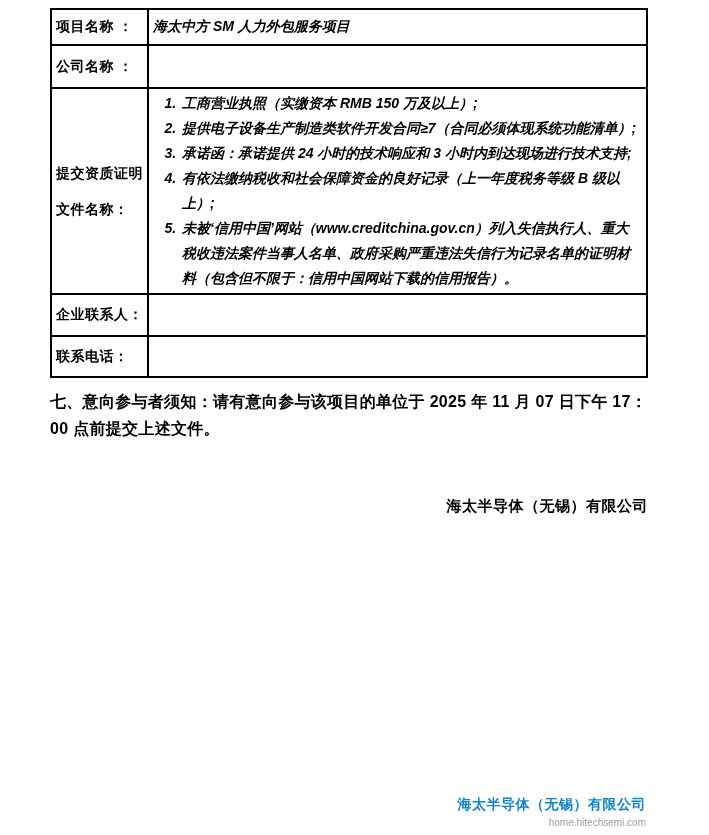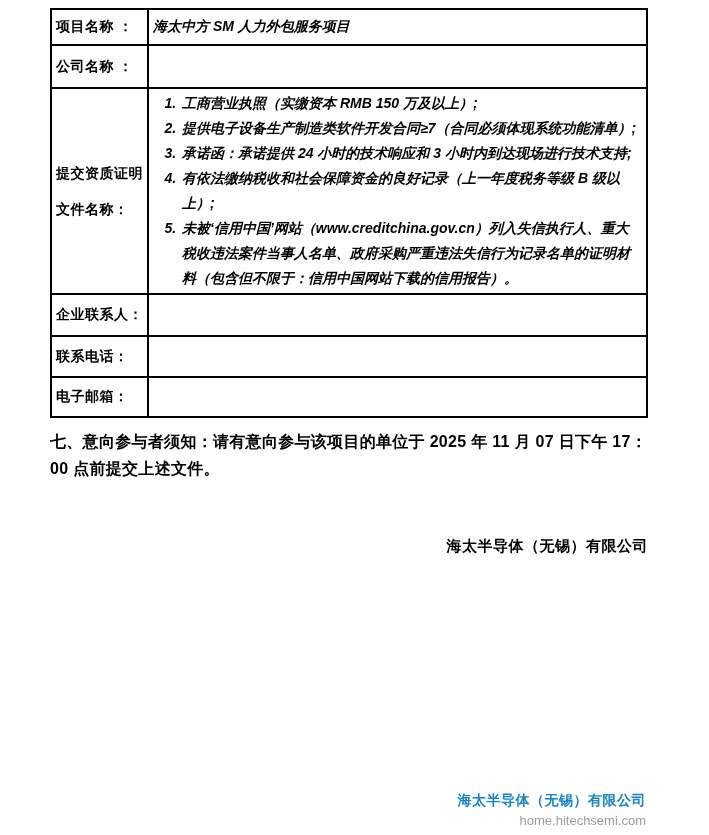--- a/index.html
+++ b/index.html
@@ -87,21 +87,21 @@
     text-align: right;
   }
   .footer-company {
     font-size: 14px;
     font-weight: 700;
     letter-spacing: 0.5px;
     cursor: pointer;
   }
   .footer-site {
     margin-top: 3px;
-    font-size: 13px;
+    font-size: 10px;
     font-weight: 400;
     cursor: pointer;
   }
 </style>
 </head>
 <body>
 
 <div class="page">
   <div class="content">
 
@@ -131,24 +131,20 @@
         </td>
       </tr>
       <tr class="row-4">
         <td class="label-cell">企业联系人：</td>
         <td class="value-cell"></td>
       </tr>
       <tr class="row-5">
         <td class="label-cell">联系电话：</td>
         <td class="value-cell"></td>
       </tr>
-      <tr class="row-6">
-        <td class="label-cell">电子邮箱：</td>
-        <td class="value-cell"></td>
-      </tr>
     </tbody>
       </table>
 
     <p class="notice">七、意向参与者须知：请有意向参与该项目的单位于 2025 年 11 月 07 日下午 17：00 点前提交上述文件。</p>
 
 
     <p class="signature">海太半导体（无锡）有限公司</p>
 
   </div>
 

